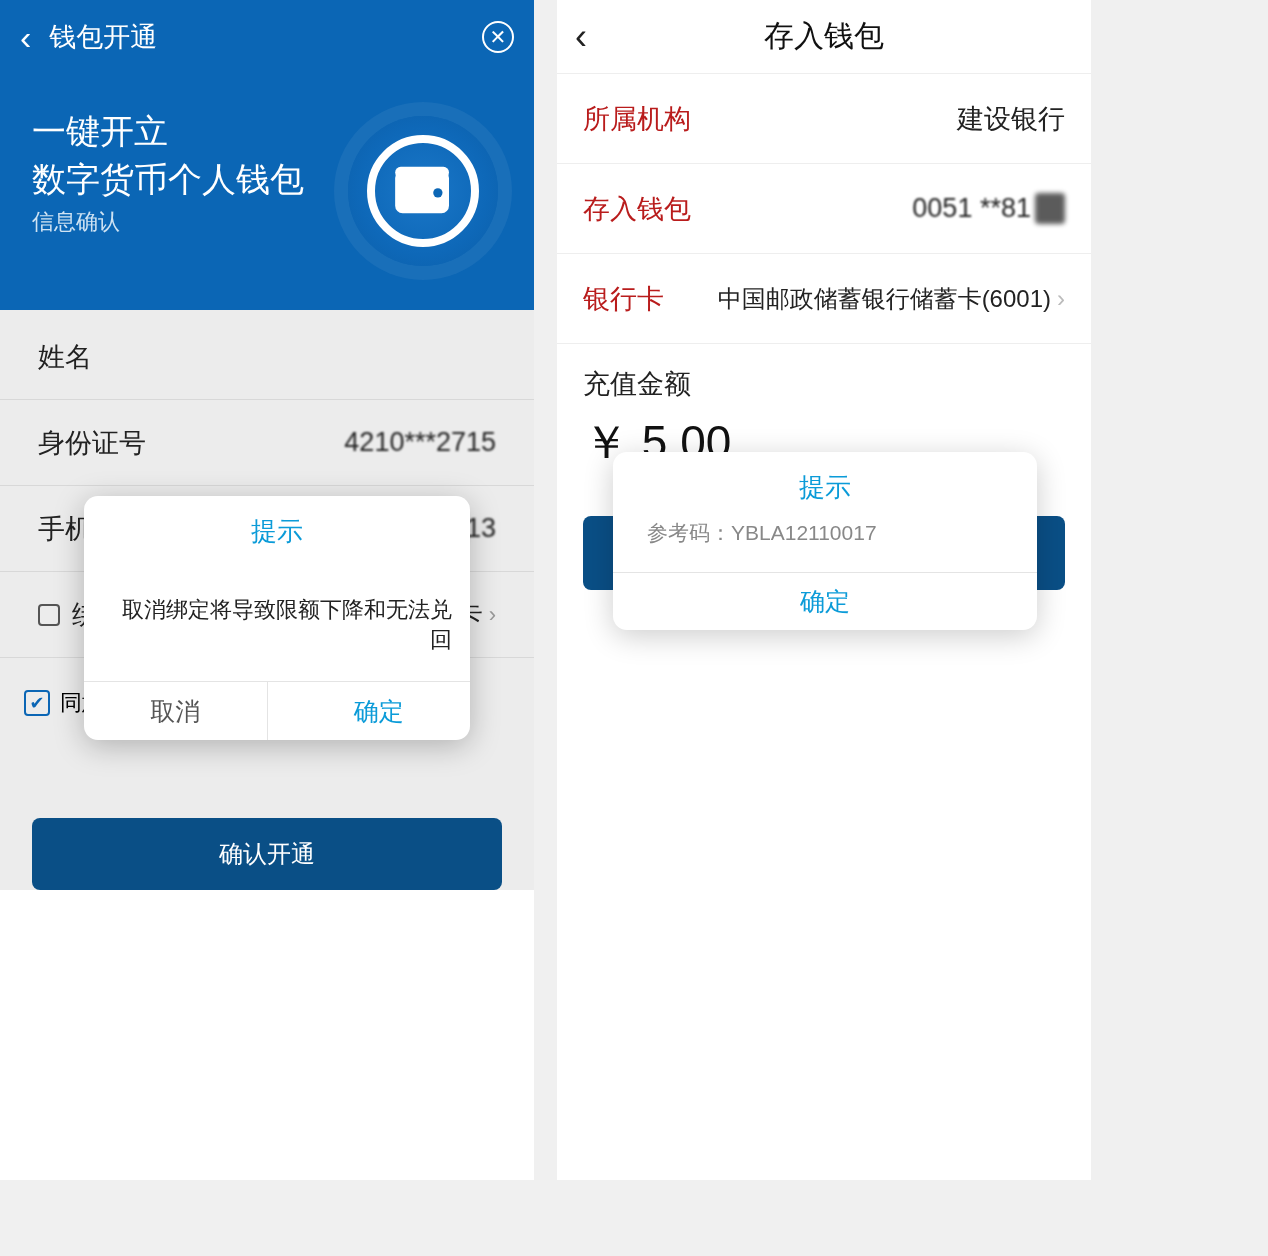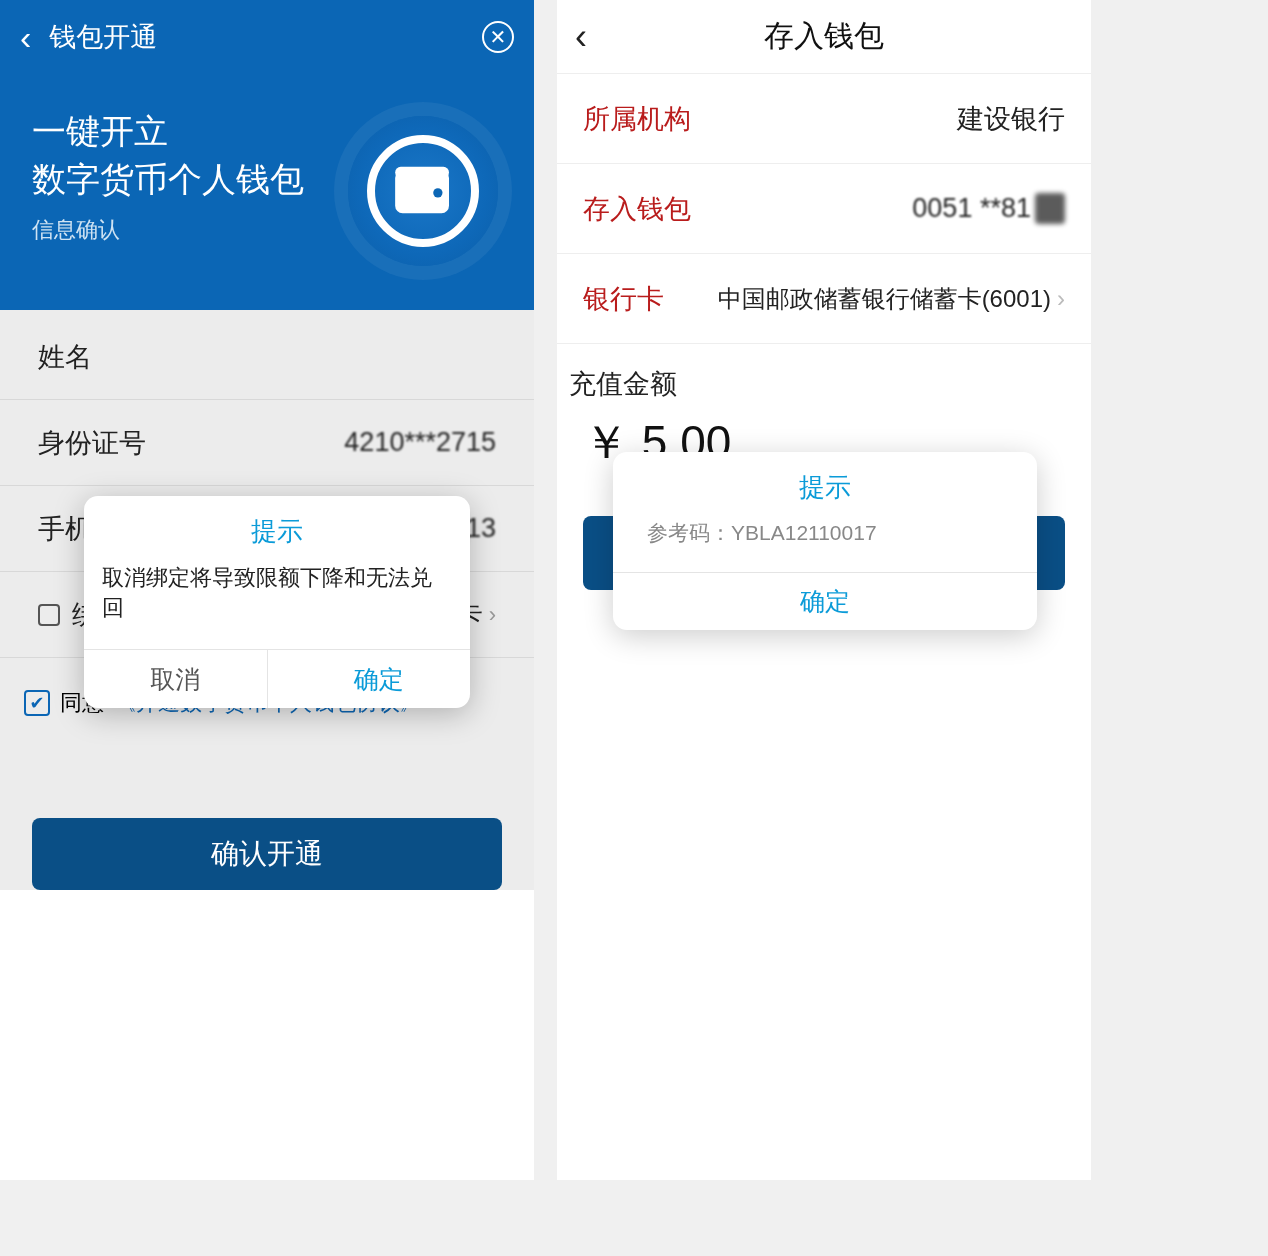--- a/index.html
+++ b/index.html
@@ -33,21 +33,21 @@
   .p1-close { width: 32px; height: 32px; border: 2.5px solid #fff; border-radius: 50%; display:flex; align-items:center; justify-content:center; font-size:20px; }
 
   .p1-hero {
     background: linear-gradient(#0b66b5,#0b66b5);
     color: #fff;
     padding: 34px 32px 40px;
     position: relative;
     height: 236px;
   }
   .p1-hero-line1 { font-size: 34px; font-weight: 500; line-height: 1.4; }
-  .p1-hero-sub  { font-size: 22px; margin-top: 12px; color: #cfe3f3; }
+  .p1-hero-sub  { font-size: 22px; margin-top: 4px; color: #cfe3f3; }
   .wallet-badge {
     position:absolute; right: 36px; top: 42px;
     width: 150px; height:150px; border-radius:50%;
     background: radial-gradient(circle,#1a77c8 0%, #0e68b8 60%, #0b5ea8 100%);
     display:flex; align-items:center; justify-content:center;
     box-shadow: 0 0 0 14px rgba(255,255,255,0.06);
   }
   .wallet-ring {
     width: 112px; height:112px; border:8px solid #fff; border-radius:50%;
     display:flex; align-items:center; justify-content:center;
@@ -65,35 +65,35 @@
   }
   .p1-row .val { color:#222; filter: blur(1.2px); }
   .p1-check-row {
     display:flex; align-items:center; gap:10px;
     font-size:22px; padding: 30px 24px 10px;
   }
   .p1-check { width:26px; height:26px; border:2px solid #0b66b5; border-radius:4px; display:flex; align-items:center; justify-content:center; color:#0b66b5; font-size:18px;}
   .p1-agree-link { color:#0b66b5; }
   .p1-confirm {
     margin: 90px 32px 0; height:72px; border-radius:8px;
-    background:#0a4f86; color:#fff; font-size:28px;
+    background:#0a4f86; color:#fff; font-size:24px;
     display:flex; align-items:center; justify-content:center;
   }
 
   .p1-overlay {
     position:absolute; left:0; right:0; top:0; bottom:0;
     pointer-events:none;
   }
   .p1-dialog {
     position:absolute; left:84px; width:386px; top:496px;
     background:#fff; border-radius:14px; overflow:hidden;
     box-shadow: 0 6px 30px rgba(0,0,0,.25);
   }
   .dlg-title { text-align:center; color:#0b9bd8; font-size:26px; padding:18px 0 8px;}
-  .dlg-body  { text-align:left; color:#222; font-size:22px; padding: 6px 18px 26px;}
+  .dlg-body  { text-align:right; color:#222; font-size:22px; padding: 6px 18px 26px; margin-top: 32px;}
   .dlg-btns { display:flex; border-top:1px solid #e4e4e4;gap:20px; }
   .dlg-btn { flex:1; height:58px; display:flex; align-items:center; justify-content:center; font-size:25px;}
   .dlg-btn.cancel { color:#555; border-right:1px solid #e4e4e4;}
   .dlg-btn.ok { color:#0b9bd8;}
   .p1-bindcard-chevron { color:#999; font-size:22px; }
 
   
   .p2-header {
     height: 74px; display:flex; align-items:center; justify-content:center; position:relative;
     border-bottom:1px solid #eee;
@@ -104,21 +104,21 @@
   .p2-row {
     height:90px; display:flex; align-items:center; justify-content:space-between;
     padding:0 26px; font-size:27px; color:#222; border-bottom:1px solid #eee;
   }
   .p2-row .lbl { color:#b91c1c;}
   .p2-row .val { color:#222;}
   .p2-walletnum { filter: blur(1.2px); }
   .p2-bankrow .val { font-size:24px; display:flex; align-items:center; gap:6px;}
   .p2-chev { color:#bbb; font-size:24px; }
 
-  .p2-amount-label { padding: 22px 12px 0; font-size:27px; color:#222;}
+  .p2-amount-label { padding: 22px 26px 0; font-size:27px; color:#222;}
   .p2-amount {
     padding: 10px 26px 28px; font-size:46px; color:#111; font-weight:400;
     border-bottom: 14px solid transparent;
   }
 
   .p2-confirm {
     margin: 0 26px; height:74px; border-radius:8px;
     background:#0a4f86;
   }
 

